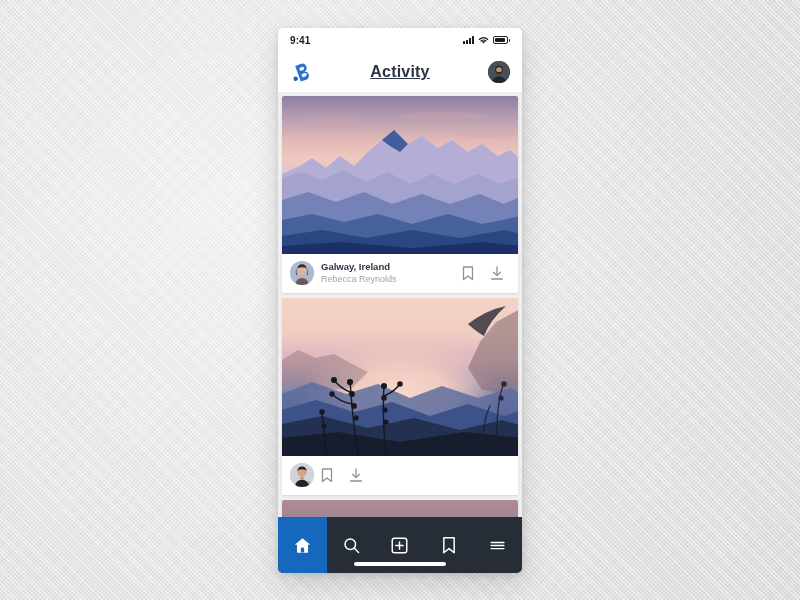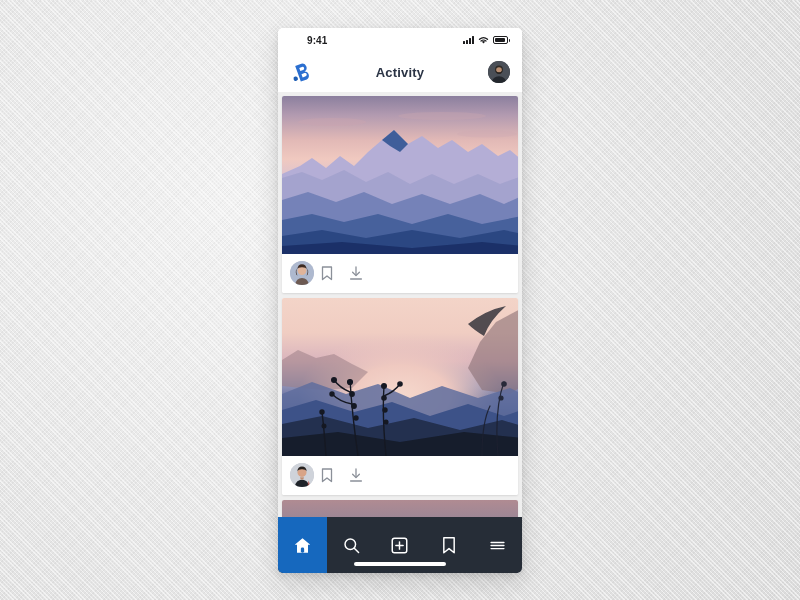--- a/index.html
+++ b/index.html
@@ -31,21 +31,21 @@
     border-radius:5px;
     overflow:hidden;
     box-shadow:0 10px 26px rgba(0,0,0,.14), 0 2px 6px rgba(0,0,0,.10);
     display:flex; flex-direction:column;
   }
 
   
   #statusbar{
     height:24px; flex:0 0 24px;
     display:flex; align-items:center; justify-content:space-between;
-    padding:0 14px 0 29px;
+    padding:0 14px 0 12px;
     background:#fff;
   }
   #clock{ font-size:10px; font-weight:bold; color:#1c1c1e; letter-spacing:.1px; }
   #status-icons{ display:flex; align-items:center; gap:4px; }
   .bars{ display:flex; align-items:flex-end; gap:1px; height:8px; }
   .bars i{ display:block; width:2px; background:#1c1c1e; border-radius:.5px; }
   .bars i:nth-child(1){ height:3px; }
   .bars i:nth-child(2){ height:4.5px; }
   .bars i:nth-child(3){ height:6px; }
   .bars i:nth-child(4){ height:8px; }
@@ -61,22 +61,23 @@
 
   
   #appbar{
     height:40px; flex:0 0 40px;
     display:flex; align-items:center; justify-content:space-between;
     padding:0 12px; background:#fff; position:relative;
   }
   #logo{ width:22px; height:22px; display:block; }
   #apptitle{
     position:absolute; left:0; right:0; text-align:center;
-    font-size:13px; font-weight:bold; color:#2b3445; letter-spacing:.2px;
+    font-size:16px; font-weight:bold; color:#2b3445; letter-spacing:.2px;
     pointer-events:none;
+    text-decoration:underline;
   }
   #header-avatar{
     width:22px; height:22px; border-radius:50%;
     overflow:hidden; position:relative; z-index:2;
     background:#3a3f46; flex:0 0 22px;
   }
 
   
   #feed{
     flex:1 1 auto; overflow:hidden;
@@ -220,20 +221,24 @@
       <div class="caption">
         <div class="cap-avatar">
           <svg viewBox="0 0 24 24" width="24" height="24">
             <rect width="24" height="24" fill="#aeb9cf"></rect>
             <path d="M5 24 q1.2 -7 7 -7 q5.8 0 7 7 Z" fill="#6d5a52"></path>
             <circle cx="12" cy="9.6" r="4.4" fill="#e0b49a"></circle>
             <path d="M7.2 8.6 q0.6 -5.4 4.8 -5.4 q4.2 0 4.8 5.4 q-0.8 -2.4 -4.8 -2.4 q-4 0 -4.8 2.4 Z" fill="#3d2b23"></path>
             <path d="M6.9 7.4 q-1.2 4.4 0.6 7 q-2.1 -0.8 -1.6 -5 Z" fill="#3d2b23"></path>
             <path d="M17.1 7.4 q1.2 4.4 -0.6 7 q2.1 -0.8 1.6 -5 Z" fill="#3d2b23"></path>
           </svg>
+        </div>
+        <div class="cap-text">
+          <div class="cap-title">Galway, Ireland</div>
+          <div class="cap-sub">Rebecca Reynolds</div>
         </div>
         <div class="cap-actions">
           <svg width="12" height="15" viewBox="0 0 12 15">
             <path d="M1.5 1 h9 v12.5 l-4.5 -3.6 l-4.5 3.6 Z" fill="none" stroke="#8b9099" stroke-width="1.3" stroke-linejoin="round"></path>
           </svg>
           <svg width="14" height="15" viewBox="0 0 14 15">
             <path d="M7 1 v8" stroke="#8b9099" stroke-width="1.3" stroke-linecap="round"></path>
             <path d="M3.6 6.2 L7 9.6 L10.4 6.2" fill="none" stroke="#8b9099" stroke-width="1.3" stroke-linecap="round" stroke-linejoin="round"></path>
             <path d="M1.6 13 h10.8" stroke="#8b9099" stroke-width="1.3" stroke-linecap="round"></path>
           </svg>

